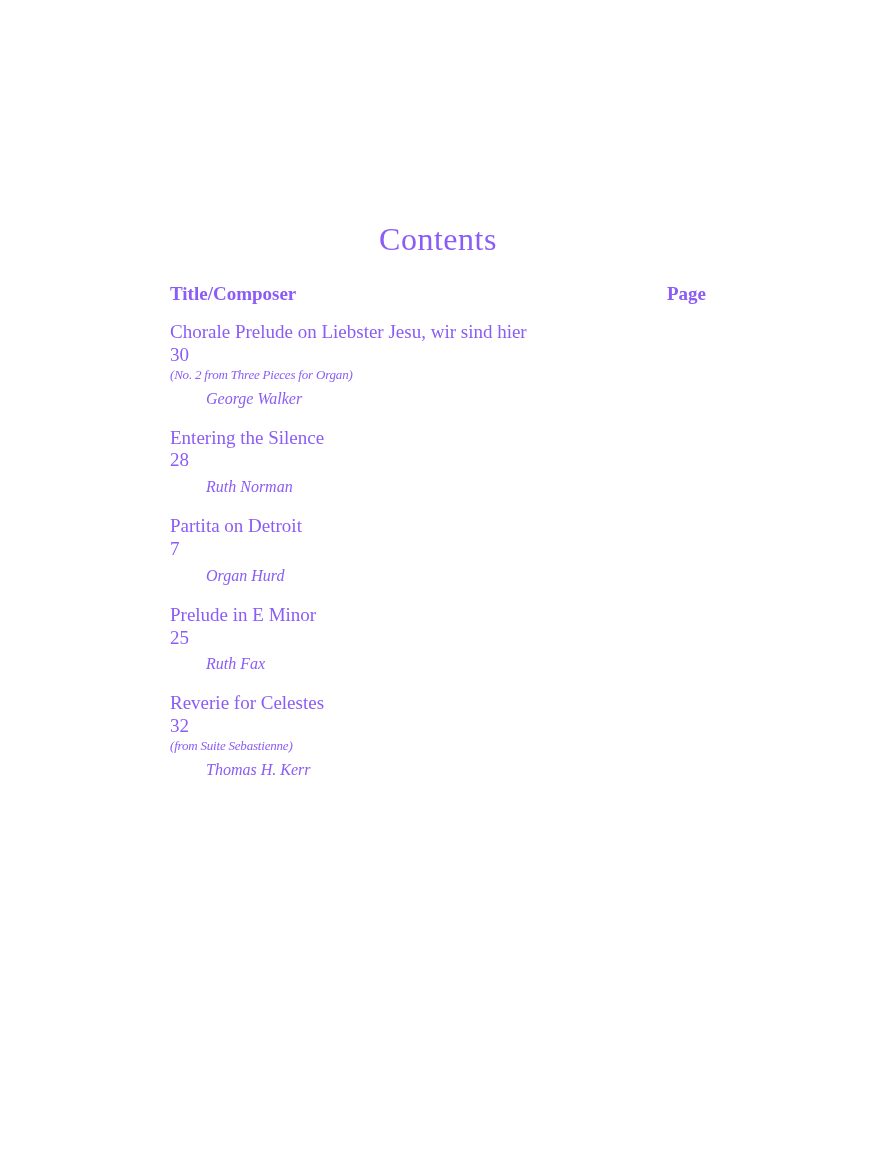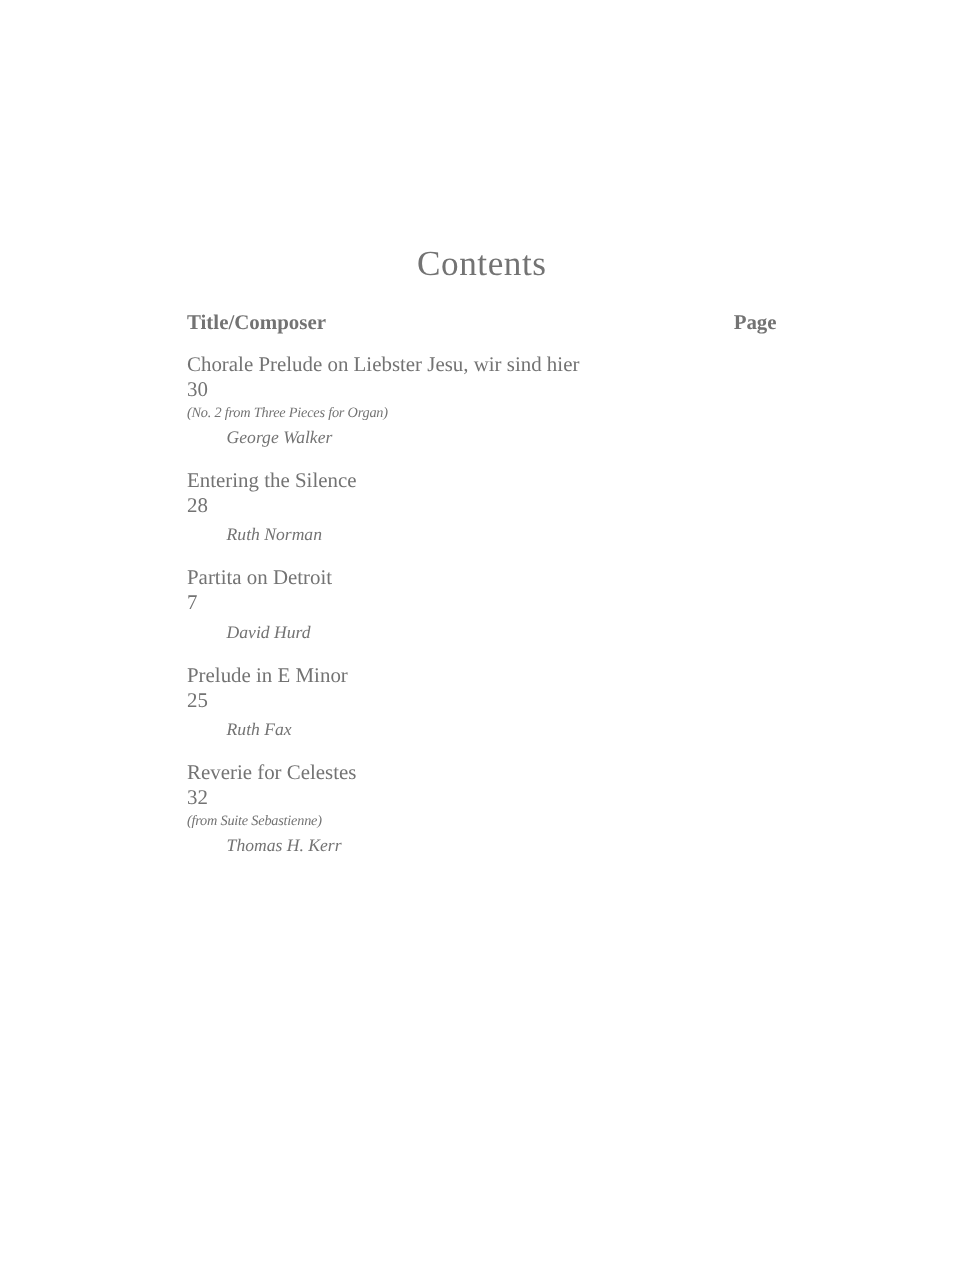--- a/index.html
+++ b/index.html
@@ -6,21 +6,21 @@
     margin: 0;
     padding: 0;
     background: #ffffff;
   }
   .page {
     position: relative;
     width: 874px;
     height: 1165px;
     background: #ffffff;
     font-family: "Liberation Serif", serif;
-    color: #737373;
+    color: #8b5cf6;
     overflow: hidden;
   }
   .content {
     position: absolute;
     left: 170px;
     top: 222px;
     width: 536px;
   }
   .doc-title {
     font-size: 32px;
@@ -102,21 +102,21 @@
 
       <div class="entry-composer">Ruth Norman</div>
     </div>
 
     <div class="entry">
       <div class="entry-row">
         <span class="entry-title">Partita on Detroit</span>
         <span class="entry-page">7</span>
       </div>
 
-      <div class="entry-composer">David Hurd</div>
+      <div class="entry-composer">Organ Hurd</div>
     </div>
 
     <div class="entry">
       <div class="entry-row">
         <span class="entry-title">Prelude in E Minor</span>
         <span class="entry-page">25</span>
       </div>
 
       <div class="entry-composer">Ruth Fax</div>
     </div>

